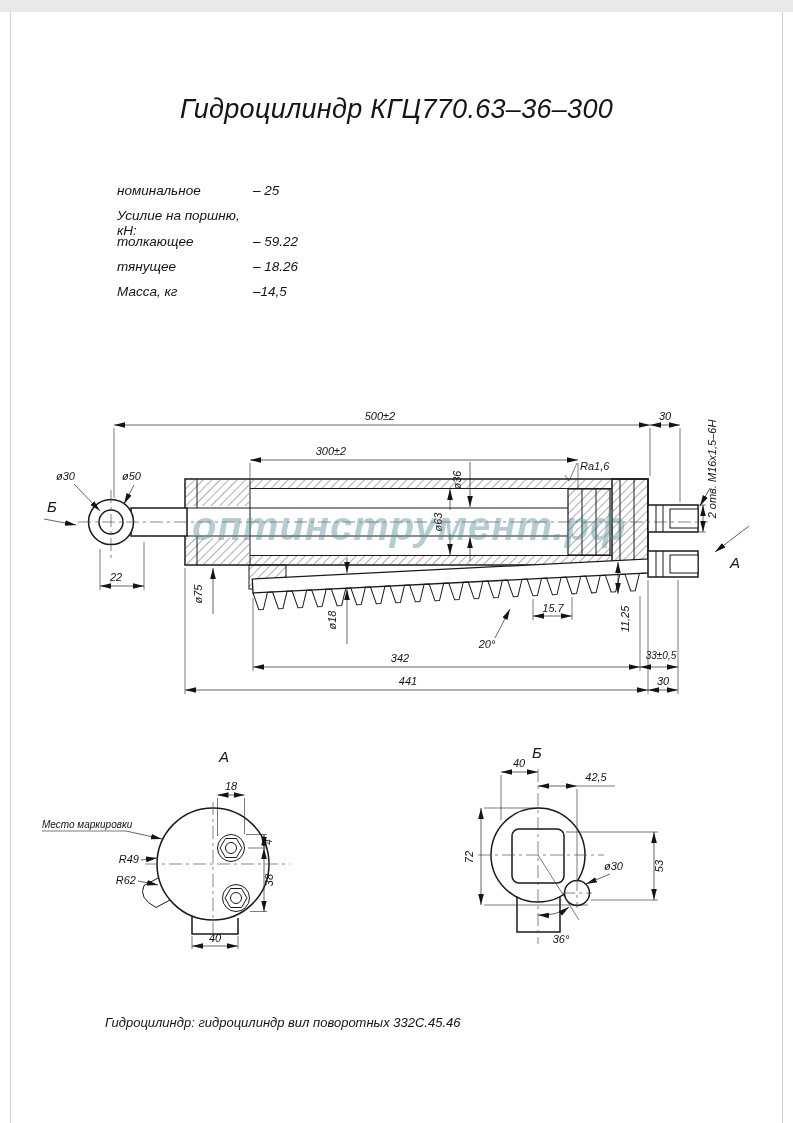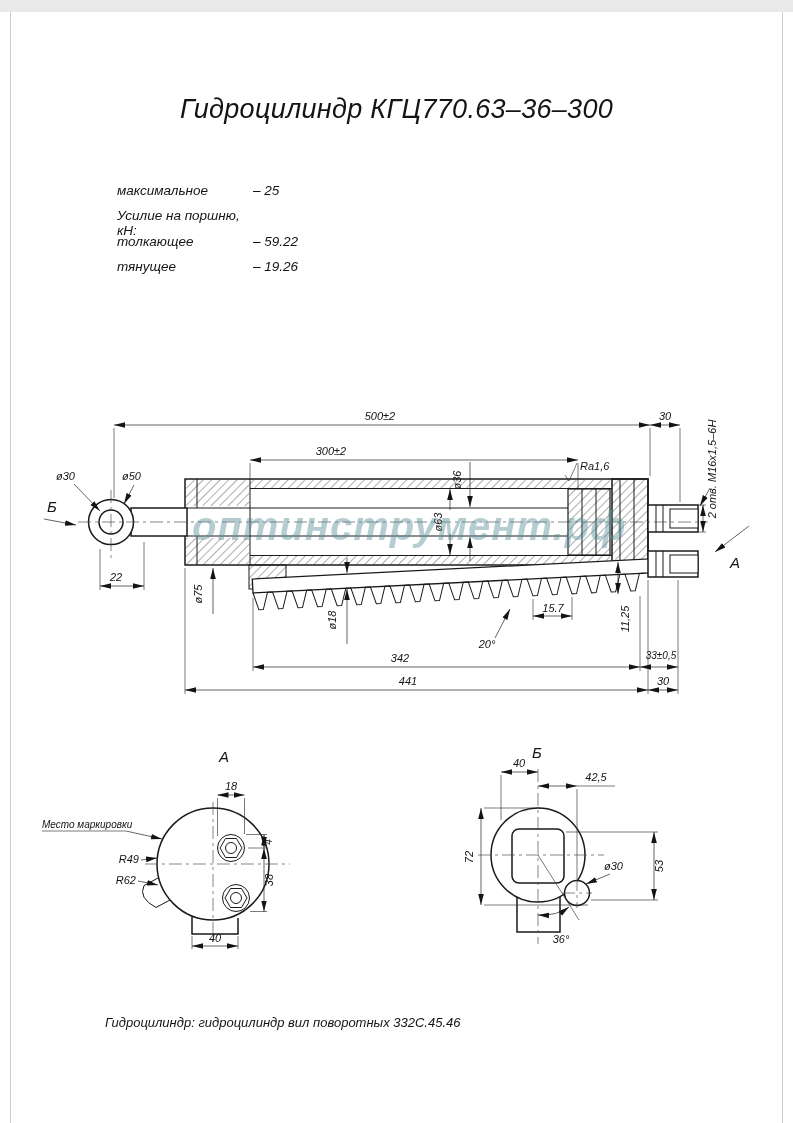--- a/index.html
+++ b/index.html
@@ -34,34 +34,38 @@
 <body>
 
 <div class="page">
   <div class="edge l"></div>
   <div class="edge r"></div>
 
   <h1 class="title">Гидроцилиндр КГЦ770.63–36–300</h1>
 
   <div class="specs">
     <div class="srow">
-        <span class="slabel">максимальное</span>
+        <span class="slabel">номинальное</span>
         <span>– 25</span>
       </div>
     <div class="srow">
         <span class="slabel">Усилие на поршню, кН:</span>
         <span></span>
       </div>
     <div class="srow">
         <span class="slabel">толкающее</span>
         <span>– 59.22</span>
       </div>
     <div class="srow">
         <span class="slabel">тянущее</span>
-        <span>– 19.26</span>
+        <span>– 18.26</span>
+      </div>
+    <div class="srow">
+        <span class="slabel">Масса, кг</span>
+        <span>–14,5</span>
       </div>
   </div>
 
 
   <svg class="draw" width="793" height="590" viewBox="0 380 793 590">
     <defs>
       <marker id="arr" viewBox="0 0 11 8" refX="11" refY="4" markerWidth="11" markerHeight="8" orient="auto-start-reverse" markerUnits="userSpaceOnUse">
         <path d="M0,1.2 L11,4 L0,6.8 Z" fill="#141414"></path>
       </marker>
       <pattern id="hatch" width="6" height="6" patternUnits="userSpaceOnUse" patternTransform="rotate(45)">

